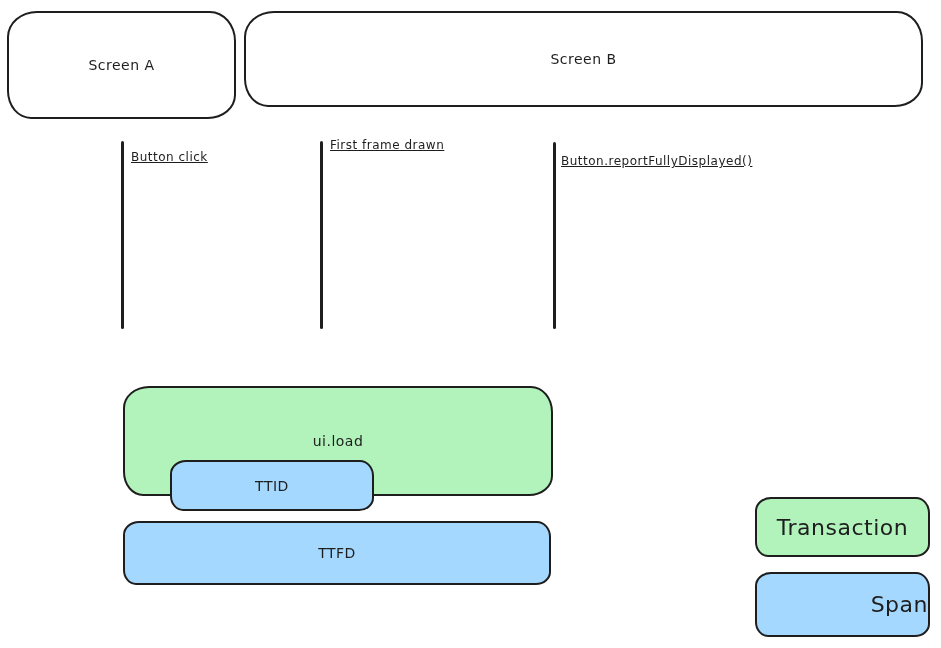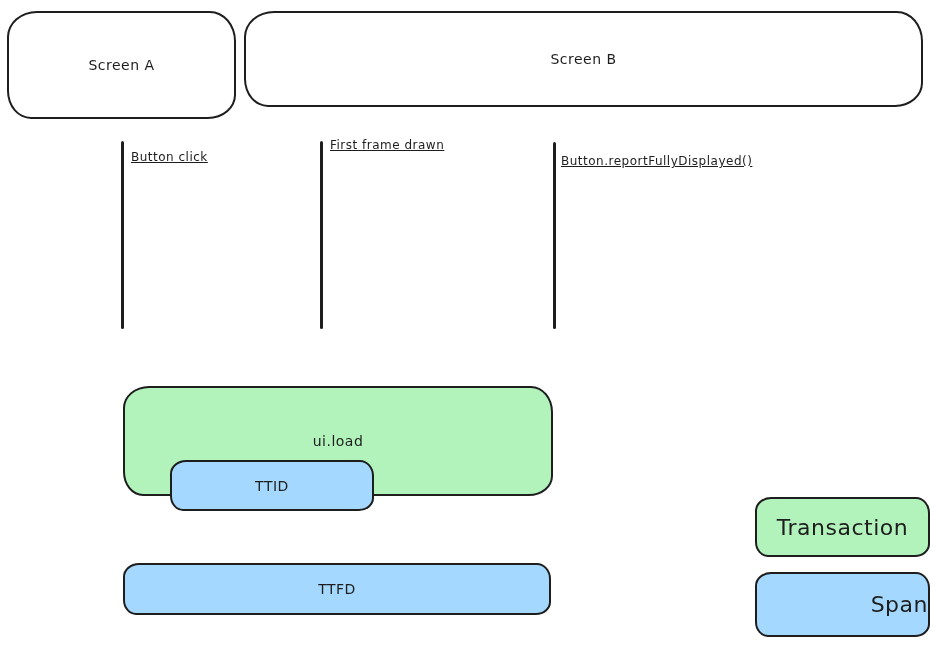--- a/index.html
+++ b/index.html
@@ -76,21 +76,21 @@
   <div class="marker-label handish" style="left:131px; top:150px;">Button click</div>
   <div class="marker-label handish" style="left:330px; top:138px;">First frame drawn</div>
   <div class="marker-label handish" style="left:561px; top:154px;">Button.reportFullyDisplayed()</div>
 
   <div class="box bar fill-transaction handish" style="left:123px; top:338px; width:430px; height:110px;margin-top:48px;">
     <span>ui.load</span>
   </div>
   <div class="box bar-small fill-span handish" style="left:123px; top:460px; width:204px; height:51px;margin-left:47px;">
     <span>TTID</span>
   </div>
-  <div class="box bar-small fill-span handish" style="left:123px; top:521px; width:428px; height:52px;margin-top:42px;">
+  <div class="box bar-small fill-span handish" style="left:123px; top:521px; width:428px; height:64px;">
     <span>TTFD</span>
   </div>
 
   <div class="box legend-box fill-transaction handish" style="left:755px; top:497px; width:175px; height:60px;">
     <span>Transaction</span>
   </div>
   <div class="box legend-box fill-span handish" style="left:755px; top:572px; width:175px; height:65px;justify-content:flex-end;">
     <span>Span</span>
   </div>
 

